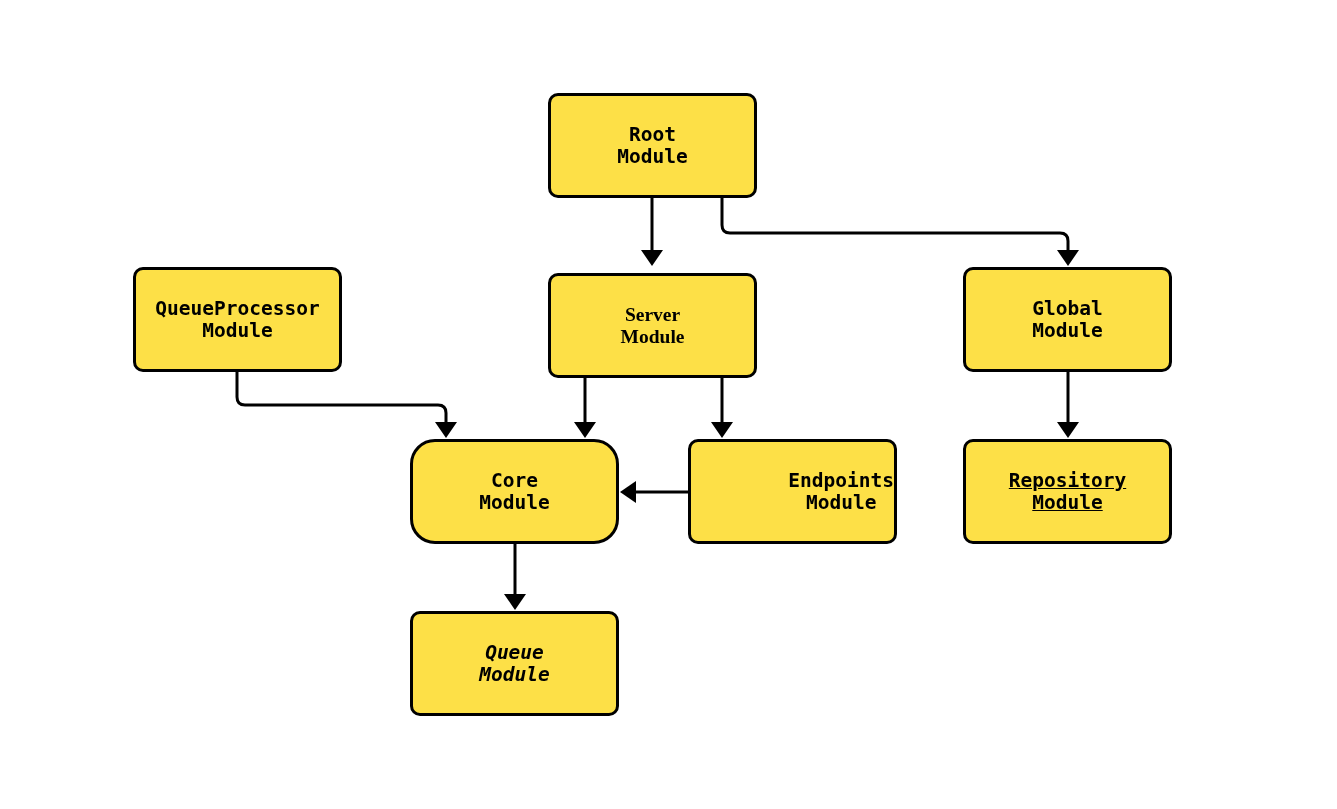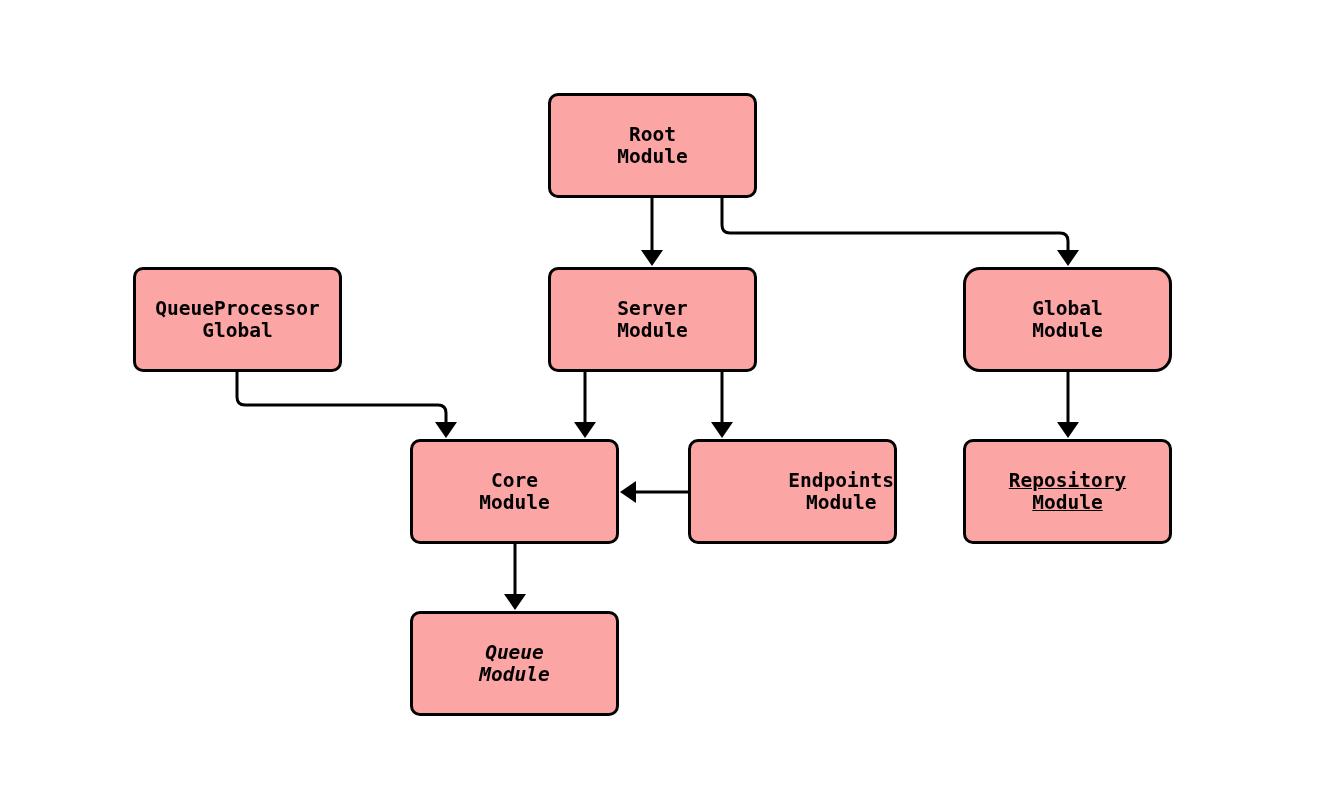--- a/index.html
+++ b/index.html
@@ -23,40 +23,40 @@
   }
   .edge-layer polygon {
     fill: #000000;
     stroke: none;
   }
   .node {
     position: absolute;
     width: 209px;
     height: 105px;
     box-sizing: border-box;
-    background: #fca5a5;
+    background: #fde047;
     border: 3px solid #000000;
     border-radius: 10px;
     display: flex;
     align-items: center;
     justify-content: center;
   }
   .node .label {
     font-weight: 700;
     font-size: 19.5px;
     line-height: 22px;
     color: #000000;
     text-align: center;
     white-space: pre-line;
   }
   .n-root           { left: 548px; top:  93px; }
   .n-queueprocessor { left: 133px; top: 267px; }
-  .n-server         { left: 548px; top: 267px; }
-  .n-global         { left: 963px; top: 267px; border-radius: 17px; }
-  .n-core           { left: 410px; top: 439px; }
+  .n-server         { left: 548px; top: 273px; font-family: Liberation Serif, serif; }
+  .n-global         { left: 963px; top: 267px; }
+  .n-core           { left: 410px; top: 439px; border-radius: 25px; }
   .n-endpoints      { left: 688px; top: 439px; justify-content: flex-end; }
   .n-repository     { left: 963px; top: 439px; text-decoration: underline; }
   .n-queue          { left: 410px; top: 611px; font-style: italic; }
 </style>
 </head>
 <body>
 
 <div class="canvas">
 
   <svg class="edge-layer" width="1337" height="809" viewBox="0 0 1337 809" xmlns="http://www.w3.org/2000/svg">
@@ -86,21 +86,21 @@
     <polygon points="515,610 504,594 526,594"></polygon>
   </svg>
 
   <div class="node n-root">
     <span class="label">Root
 Module</span>
   </div>
 
   <div class="node n-queueprocessor">
     <span class="label">QueueProcessor
-Global</span>
+Module</span>
   </div>
 
   <div class="node n-server">
     <span class="label">Server
 Module</span>
   </div>
 
   <div class="node n-global">
     <span class="label">Global
 Module</span>

